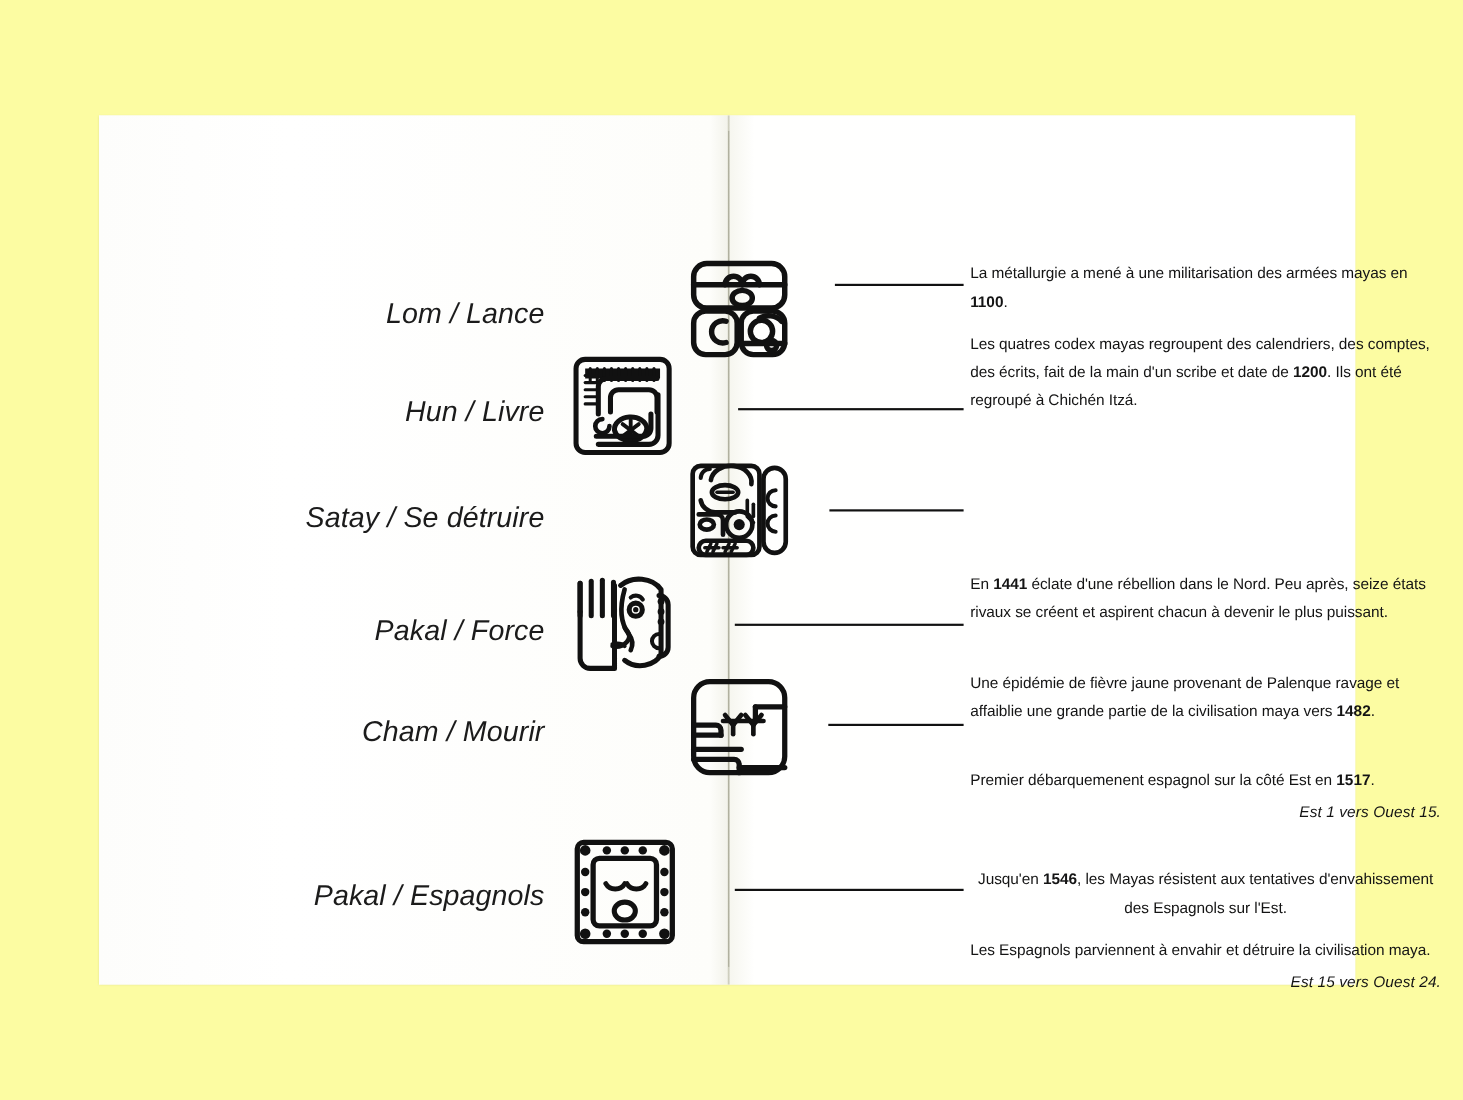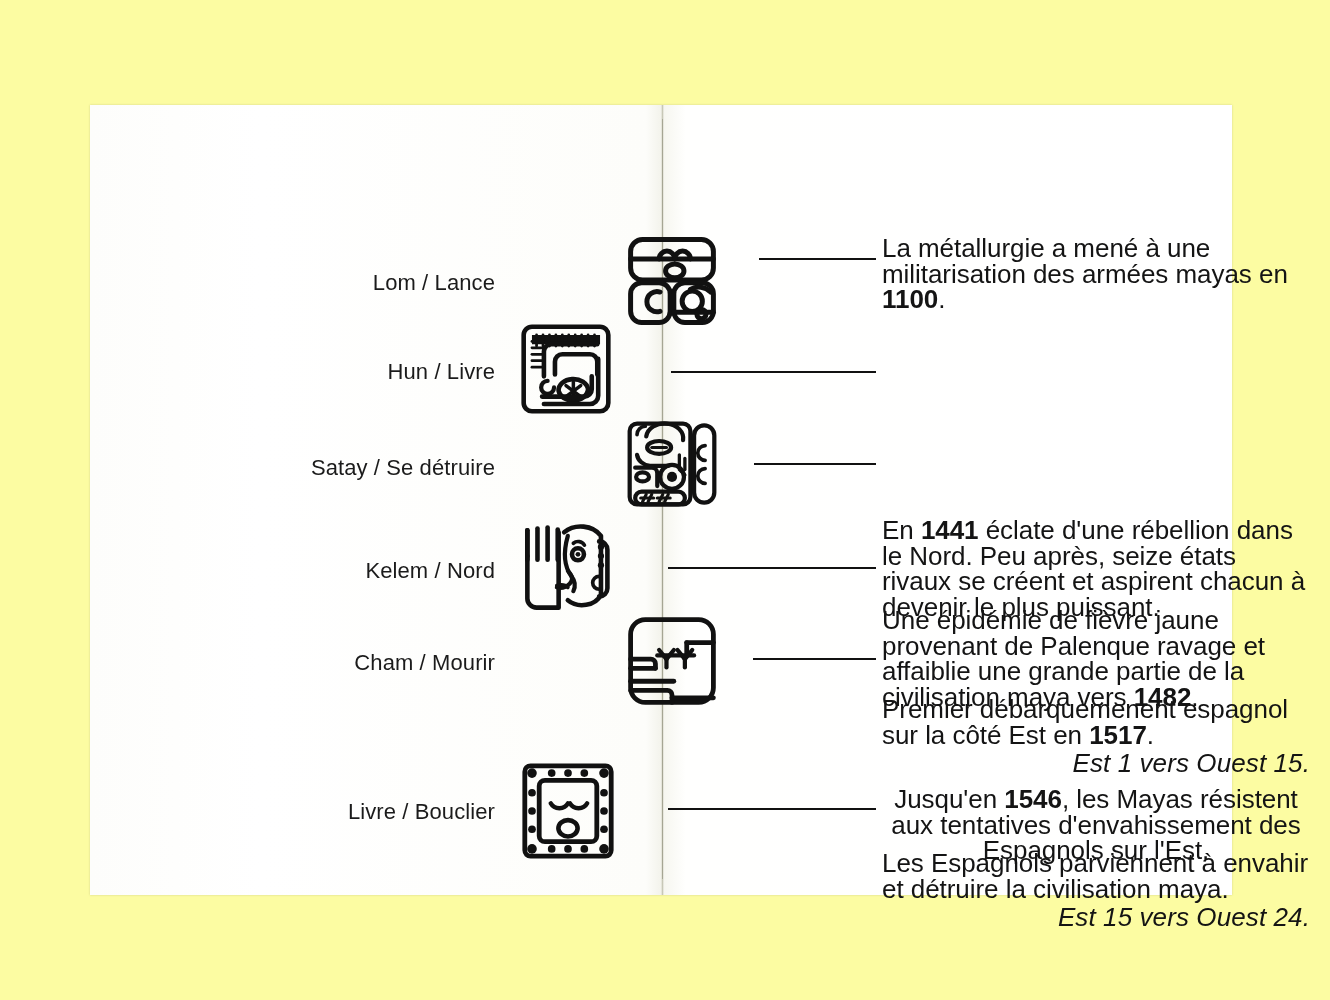--- a/index.html
+++ b/index.html
@@ -57,21 +57,22 @@
   }
 
   
   #left-page {
     position: absolute;
     left: 0; top: 0;
     width: 571px; height: 100%;
   }
   .glyph-label {
     position: absolute;
-    font-size: 22px;
+    font-style: italic;
+    font-size: 26px;
     color: #1b1b1b;
     letter-spacing: .1px;
     white-space: nowrap;
     text-align: right;
   }
   .glyph-box {
     position: absolute;
     width: 92px;
     height: 92px;
   }
@@ -87,21 +88,21 @@
   
   #right-page {
     position: absolute;
     left: 573px; top: 0;
     width: 569px; height: 100%;
   }
   .para {
     position: absolute;
     left: 219px;
     width: 428px;
-    font-size: 26px;
+    font-size: 14px;
     line-height: 25.6px;
     color: #141414;
     letter-spacing: -0.05px;
   }
   .para b { font-weight: 700; }
   .sig {
     display: block;
     text-align: right;
     font-style: italic;
     font-weight: 400;
@@ -197,21 +198,21 @@
           <path d="M22 83 l-4 8"></path>
             <path d="M28 83 l-4 8"></path>
           <path d="M40 83 l-4 8"></path>
             <path d="M46 83 l-4 8"></path>
           <line x1="16" y1="87" x2="30" y2="87"></line>
           <line x1="34" y1="87" x2="48" y2="87"></line>
         </g>
       </svg>
     </div>
 
-    <div class="glyph-label" style="top:453px; right:166px;">Kelem / Nord</div>
+    <div class="glyph-label" style="top:453px; right:166px;">Pakal / Force</div>
     <div class="glyph-box" style="left:430px; top:418px;">
       <svg viewBox="0 0 100 100" fill="none" stroke="#111" stroke-width="5" stroke-linejoin="round" stroke-linecap="round">
         <path d="M8 36 v46 a10 10 0 0 0 10 10 h24 v-82"></path>
         <path d="M8 36 v-28" stroke-width="5"></path>
         <line x1="8" y1="8" x2="8" y2="40"></line>
         <line x1="19" y1="6" x2="19" y2="40"></line>
         <line x1="30" y1="5" x2="30" y2="40"></line>
         <line x1="41" y1="7" x2="41" y2="40"></line>
         <path d="M48 10 a26 22 0 0 1 40 4 v64 a22 18 0 0 1 -36 6"></path>
         <path d="M52 14 q-8 28 4 44 q6 8 2 16" stroke-width="4.6"></path>
@@ -244,21 +245,21 @@
           <line x1="34" y1="44" x2="74" y2="44"></line>
         </g>
         <path d="M5 48 h22 a5 5 0 0 1 5 5 v5"></path>
         <line x1="5" y1="58" x2="32" y2="58"></line>
         <line x1="5" y1="72" x2="52" y2="72"></line>
         <path d="M5 82 h40 a5 5 0 0 1 5 5 v8"></path>
         <line x1="50" y1="90" x2="95" y2="90"></line>
       </svg>
     </div>
 
-    <div class="glyph-label" style="top:694px; right:166px;">Livre / Bouclier</div>
+    <div class="glyph-label" style="top:694px; right:166px;">Pakal / Espagnols</div>
     <div class="glyph-box" style="left:430px; top:656px; width:96px; height:100px;">
       <svg viewBox="0 0 100 104" fill="none" stroke="#111" stroke-width="5" stroke-linejoin="round" stroke-linecap="round">
         <rect x="5" y="5" width="90" height="94" rx="6"></rect>
         <rect x="20" y="20" width="60" height="64" rx="6"></rect>
         <g fill="#111" stroke="none">
           <circle cx="12.5" cy="12.5" r="5"></circle>
           <circle cx="87.5" cy="12.5" r="5"></circle>
           <circle cx="12.5" cy="91.5" r="5"></circle>
           <circle cx="87.5" cy="91.5" r="5"></circle>
           <circle cx="33" cy="12.5" r="4"></circle>
@@ -283,19 +284,20 @@
 
   <div class="lead-line" style="left:669px; top:153px; width:117px;"></div>
   <div class="lead-line" style="left:581px; top:266px; width:205px;"></div>
   <div class="lead-line" style="left:664px; top:358px; width:122px;"></div>
   <div class="lead-line" style="left:578px; top:462px; width:208px;"></div>
   <div class="lead-line" style="left:663px; top:553px; width:123px;"></div>
   <div class="lead-line" style="left:578px; top:703px; width:208px;"></div>
 
   <div id="right-page">
     <div class="para" style="top:131px;">La métallurgie a mené à une militarisation des armées mayas en <b>1100</b>.</div>
+    <div class="para" style="top:195px;">Les quatres codex mayas regroupent des calendriers, des comptes, des écrits, fait de la main d'un scribe et date de <b>1200</b>. Ils ont été regroupé à Chichén Itzá.</div>
     <div class="para" style="top:413px;">En <b>1441</b> éclate d'une rébellion dans le Nord. Peu après, seize états rivaux se créent et aspirent chacun à devenir le plus puissant.</div>
     <div class="para" style="top:503px;">Une épidémie de fièvre jaune provenant de Palenque ravage et affaiblie une grande partie de la civilisation maya vers <b>1482</b>.</div>
     <div class="para" style="top:592px;">Premier débarquemenent espagnol sur la côté Est en <b>1517</b>.<span class="sig">Est 1 vers Ouest 15.</span></div>
     <div class="para" style="top:682px;text-align:center;">Jusqu'en <b>1546</b>, les Mayas résistent aux tentatives d'envahissement des Espagnols sur l'Est.</div>
     <div class="para" style="top:746px;">Les Espagnols parviennent à envahir et détruire la civilisation maya.<span class="sig">Est 15 vers Ouest 24.</span></div>
   </div>
 </div>
 
 </body></html>

